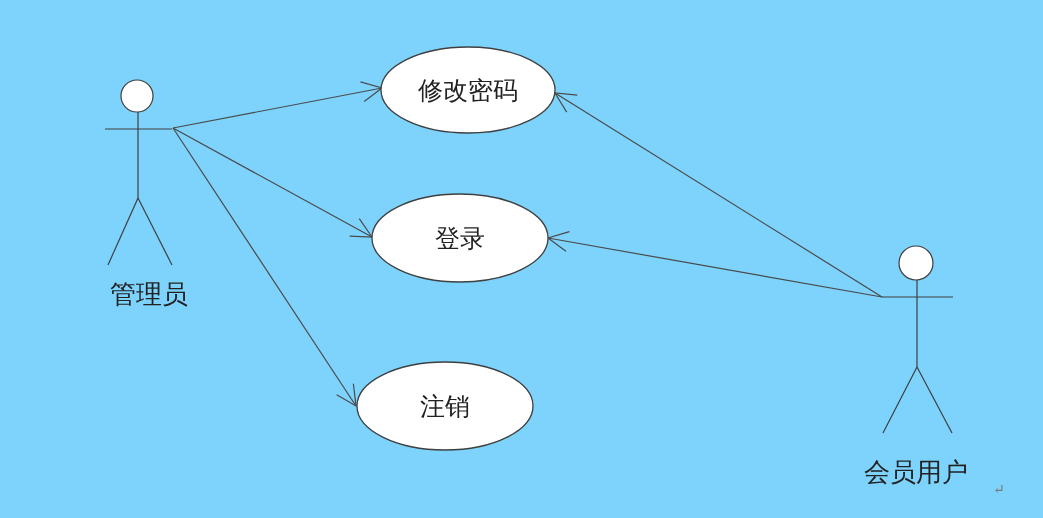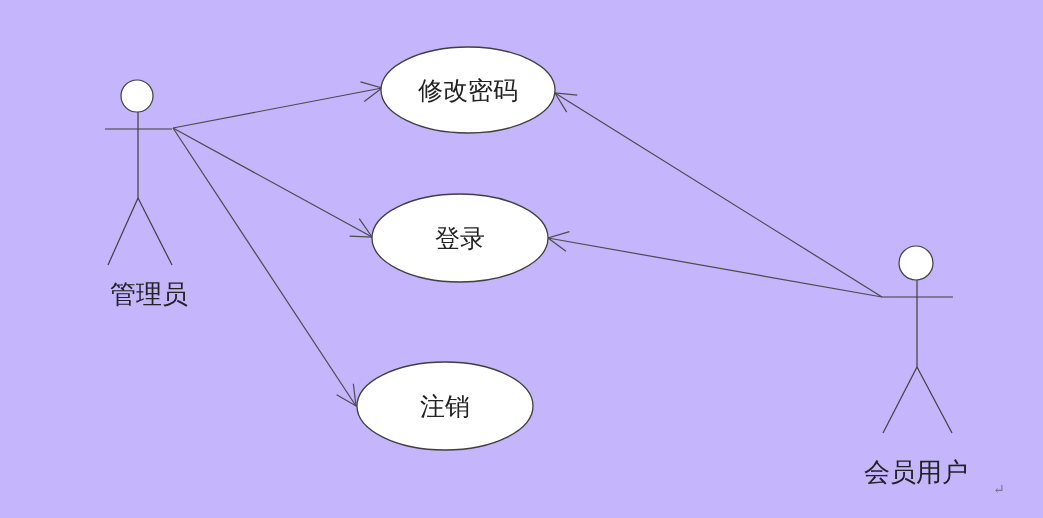--- a/index.html
+++ b/index.html
@@ -5,21 +5,21 @@
   html, body {
     margin: 0;
     padding: 0;
     background: #ffffff;
     font-family: "Liberation Serif", "DejaVu Serif", serif;
   }
   .stage {
     position: relative;
     width: 1043px;
     height: 518px;
-    background: #c4b5fd;
+    background: #7dd3fc;
     overflow: hidden;
   }
   svg { display: block; }
   text {
     font-family: "Liberation Serif", "DejaVu Serif", serif;
   }
   .usecase-label { font-size: 25px; }
   .actor-label   { font-size: 26px; }
   .para-mark     { font-size: 14px; }
 </style>

